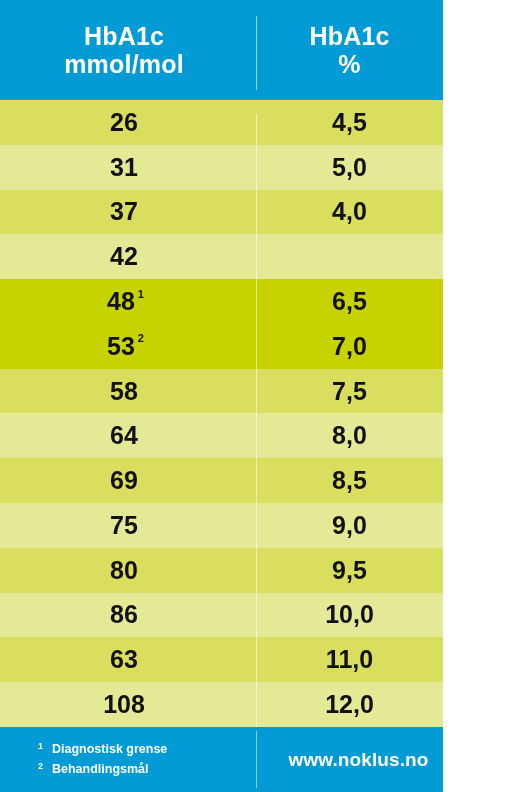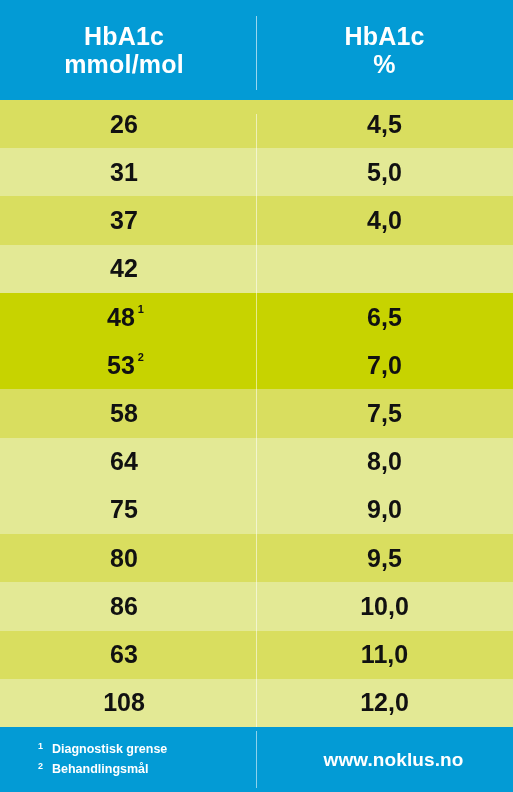--- a/index.html
+++ b/index.html
@@ -9,21 +9,21 @@
   }
   body {
     width: 513px;
     height: 792px;
     font-family: "Liberation Sans", sans-serif;
     overflow: hidden;
   }
 
   .poster {
     position: relative;
-    width: 513px;
+    width: 443px;
     height: 792px;
     display: flex;
     flex-direction: column;
     background: #e2e894;
   }
 
   
   .header {
     position: relative;
     flex: 0 0 100px;
@@ -203,20 +203,24 @@
           <div class="cell col-left"><span>53</span><span class="sup">2</span></div>
           <div class="cell col-right"><span>7,0</span></div>
         </div>
         <div class="row shade-a">
           <div class="cell col-left"><span>58</span></div>
           <div class="cell col-right"><span>7,5</span></div>
         </div>
         <div class="row shade-b">
           <div class="cell col-left"><span>64</span></div>
           <div class="cell col-right"><span>8,0</span></div>
+        </div>
+        <div class="row shade-a">
+          <div class="cell col-left"><span>69</span></div>
+          <div class="cell col-right"><span>8,5</span></div>
         </div>
         <div class="row shade-b">
           <div class="cell col-left"><span>75</span></div>
           <div class="cell col-right"><span>9,0</span></div>
         </div>
         <div class="row shade-a">
           <div class="cell col-left"><span>80</span></div>
           <div class="cell col-right"><span>9,5</span></div>
         </div>
         <div class="row shade-b">

